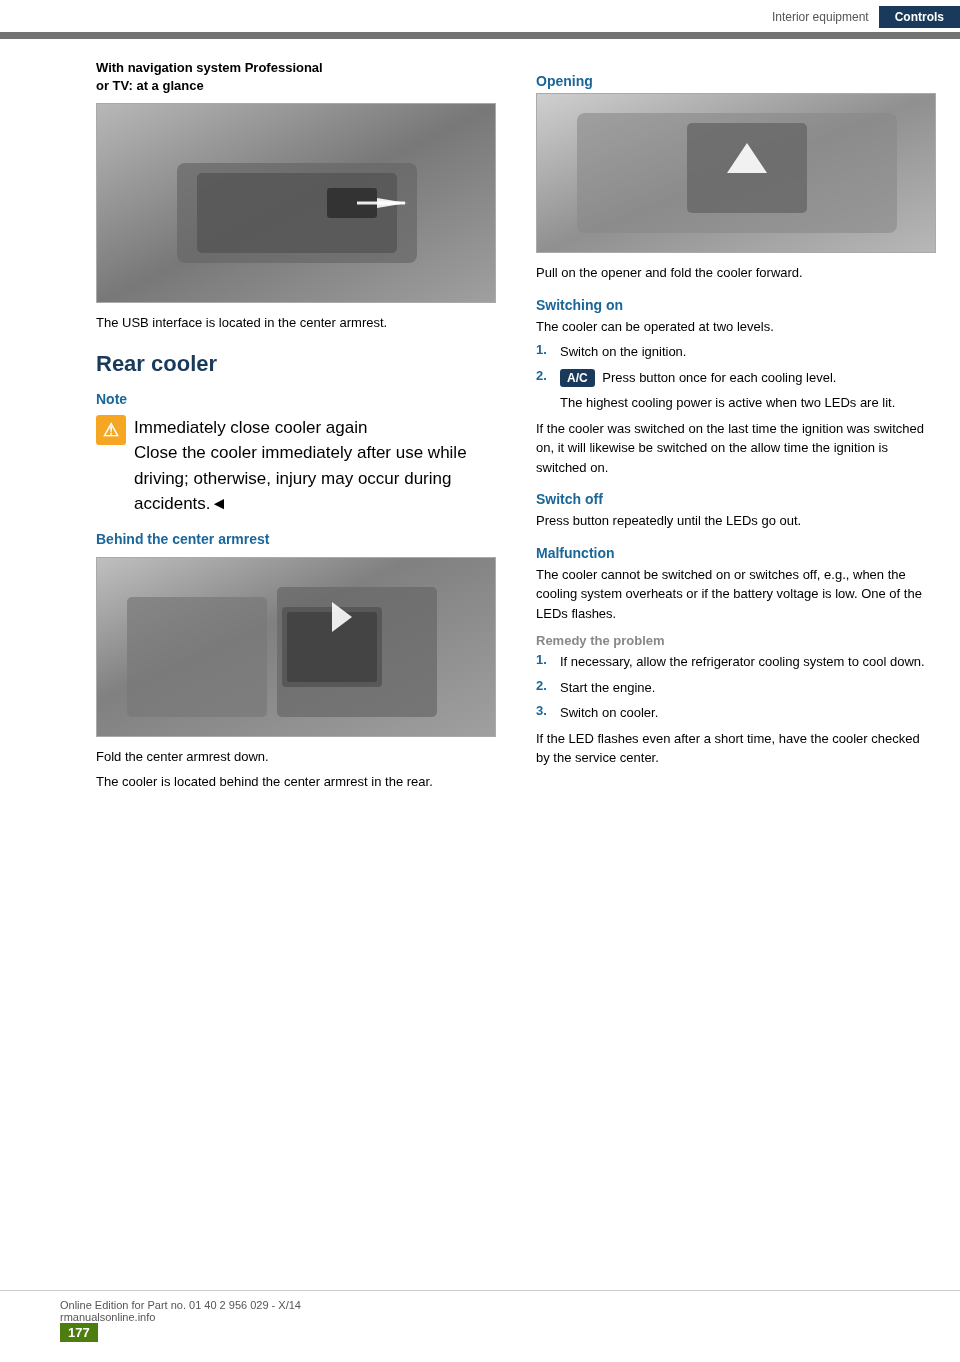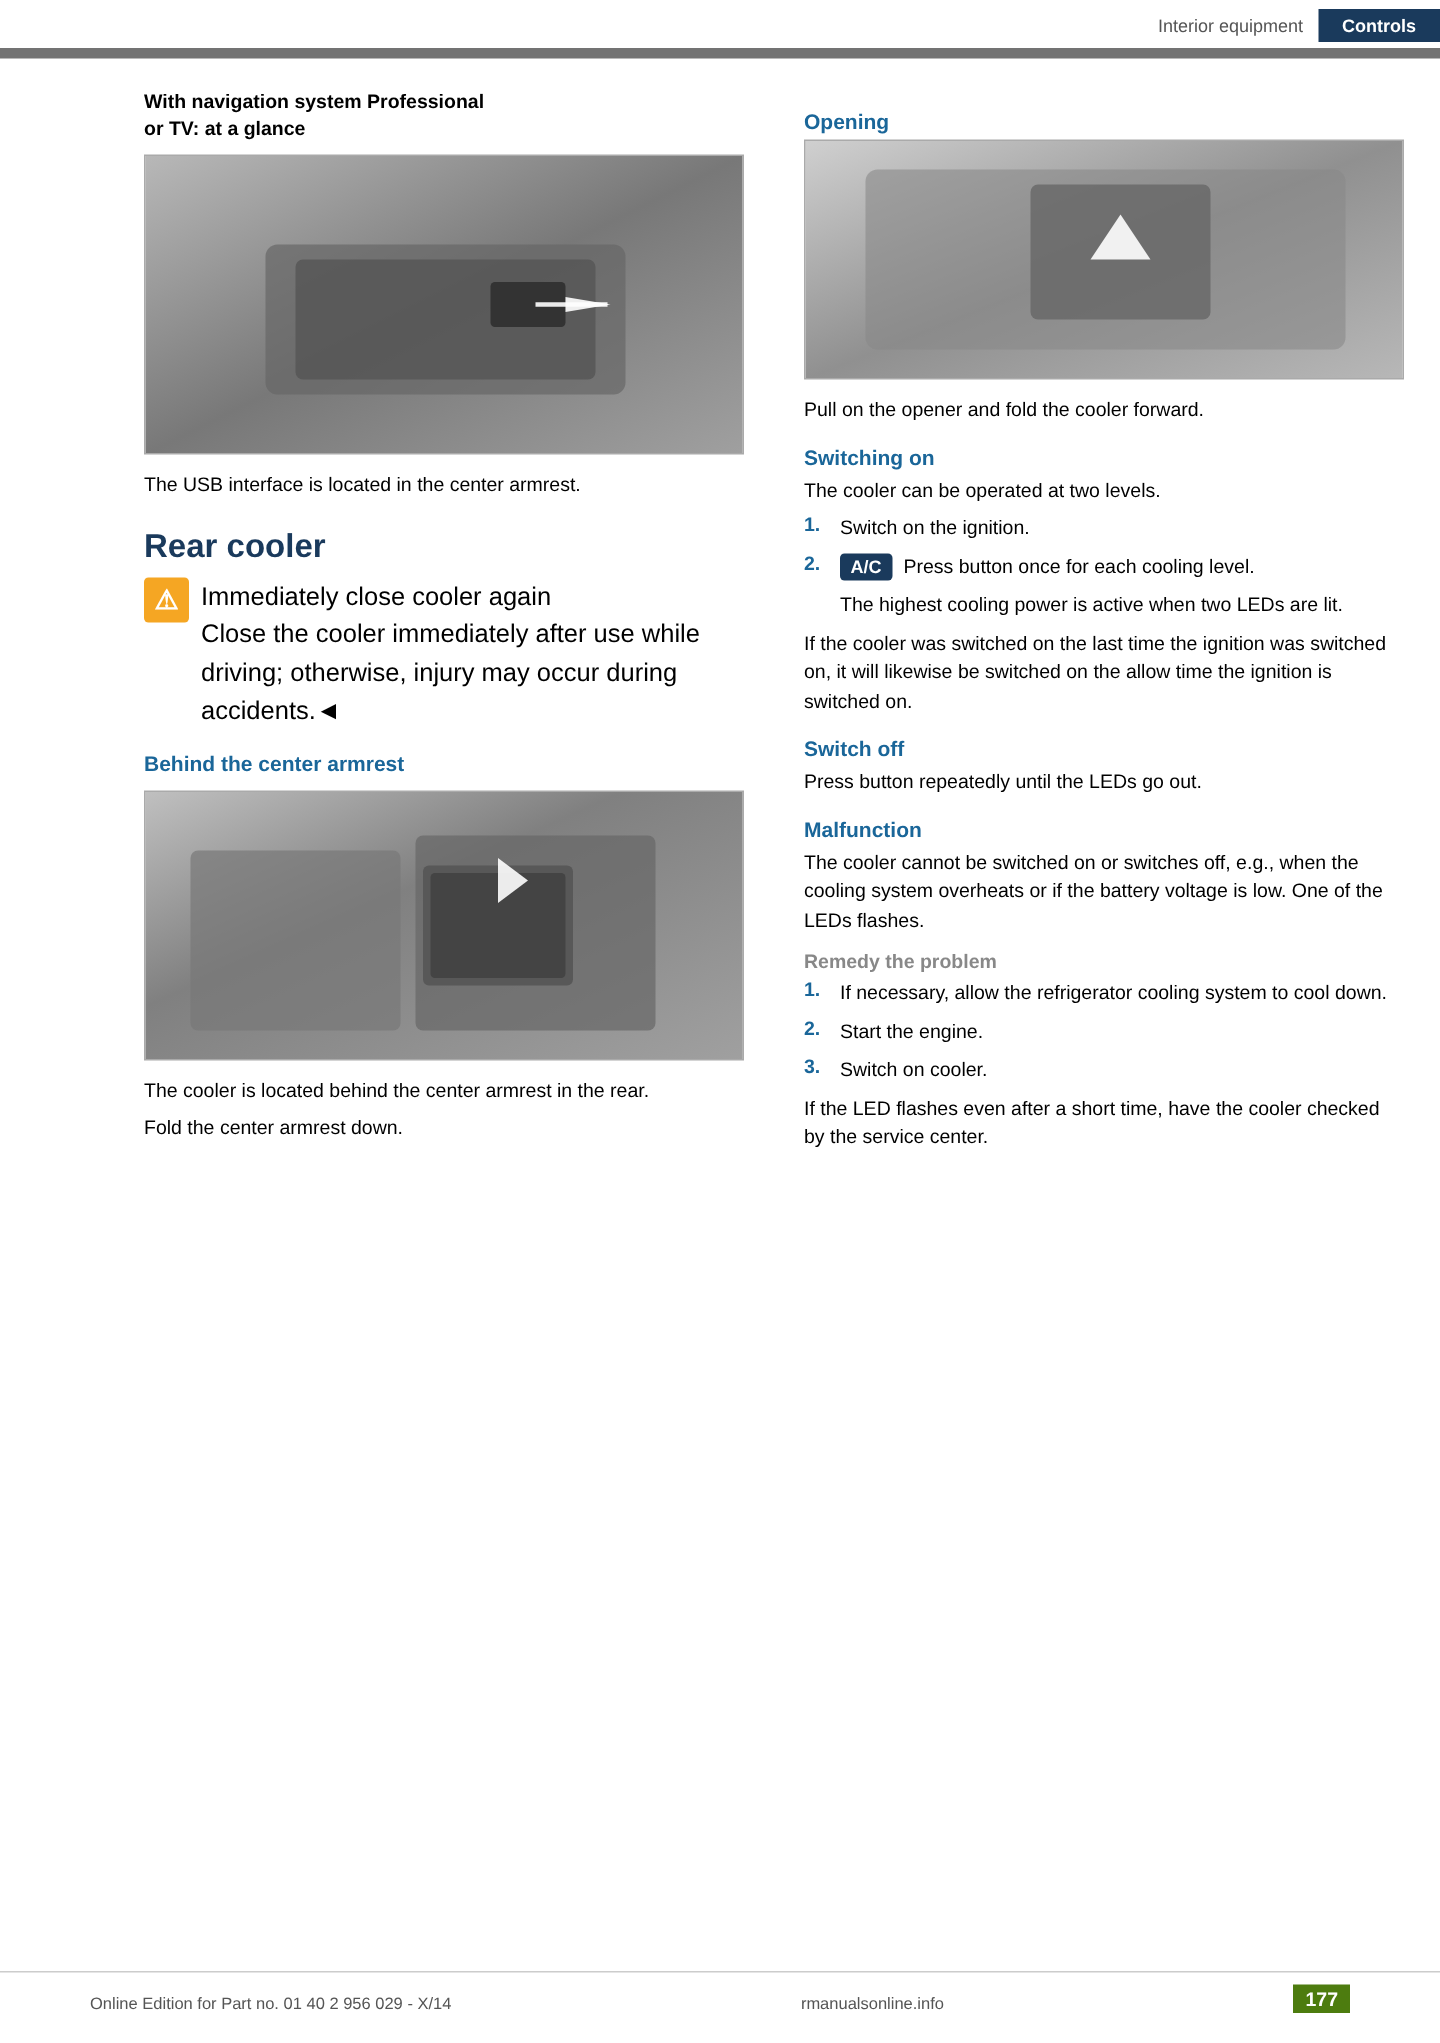--- a/index.html
+++ b/index.html
@@ -174,24 +174,25 @@
     }
 
     
     .footer {
       position: absolute;
       bottom: 20px;
       left: 0;
       right: 0;
       display: flex;
       justify-content: space-between;
-      align-items: flex-end;
+      align-items: flex-start;
       padding: 0 60px;
       border-top: 1px solid #ccc;
       padding-top: 8px;
+      flex-direction: column;
     }
     .footer-text {
       font-size: 11px;
       color: #555;
     }
     .footer-right-bar {
       background: #4d7c0f;
       color: #fff;
       padding: 2px 8px;
       font-size: 13px;
@@ -262,20 +263,21 @@
 
         <polygon points="280,95 310,100 280,105" fill="white" opacity="0.9"></polygon>
         <line x1="260" y1="100" x2="308" y2="100" stroke="white" stroke-width="3" opacity="0.9"></line>
       </svg>
     </div>
 
     <p>The USB interface is located in the center armrest.</p>
 
     <div class="section-title-blue">Rear cooler</div>
 
+    <div class="subsection-title">Note</div>
 
     <div class="note-box">
       <div class="note-icon">⚠</div>
       <div class="note-text">
         Immediately close cooler again<br>
         Close the cooler immediately after use while driving; otherwise, injury may occur during accidents.◄
       </div>
     </div>
 
     <div class="subsection-title">Behind the center armrest</div>
@@ -294,22 +296,22 @@
         <rect x="30" y="40" width="140" height="120" rx="5" fill="#777" opacity="0.7"></rect>
         <rect x="180" y="30" width="160" height="130" rx="5" fill="#666" opacity="0.7"></rect>
 
         <rect x="185" y="50" width="100" height="80" rx="4" fill="#555" opacity="0.9"></rect>
         <rect x="190" y="55" width="90" height="70" rx="3" fill="#444"></rect>
 
         <polygon points="235,75 235,45 255,60" fill="white" opacity="0.9"></polygon>
       </svg>
     </div>
 
+    <p>Fold the center armrest down.</p>
     <p>The cooler is located behind the center armrest in the rear.</p>
-    <p>Fold the center armrest down.</p>
 
   </div>
 
   <div class="divider-vert"></div>
 
   <div class="right-col">
 
     <div class="subsection-title">Opening</div>
 
     <div class="img-placeholder img-right-top car-img-2">

